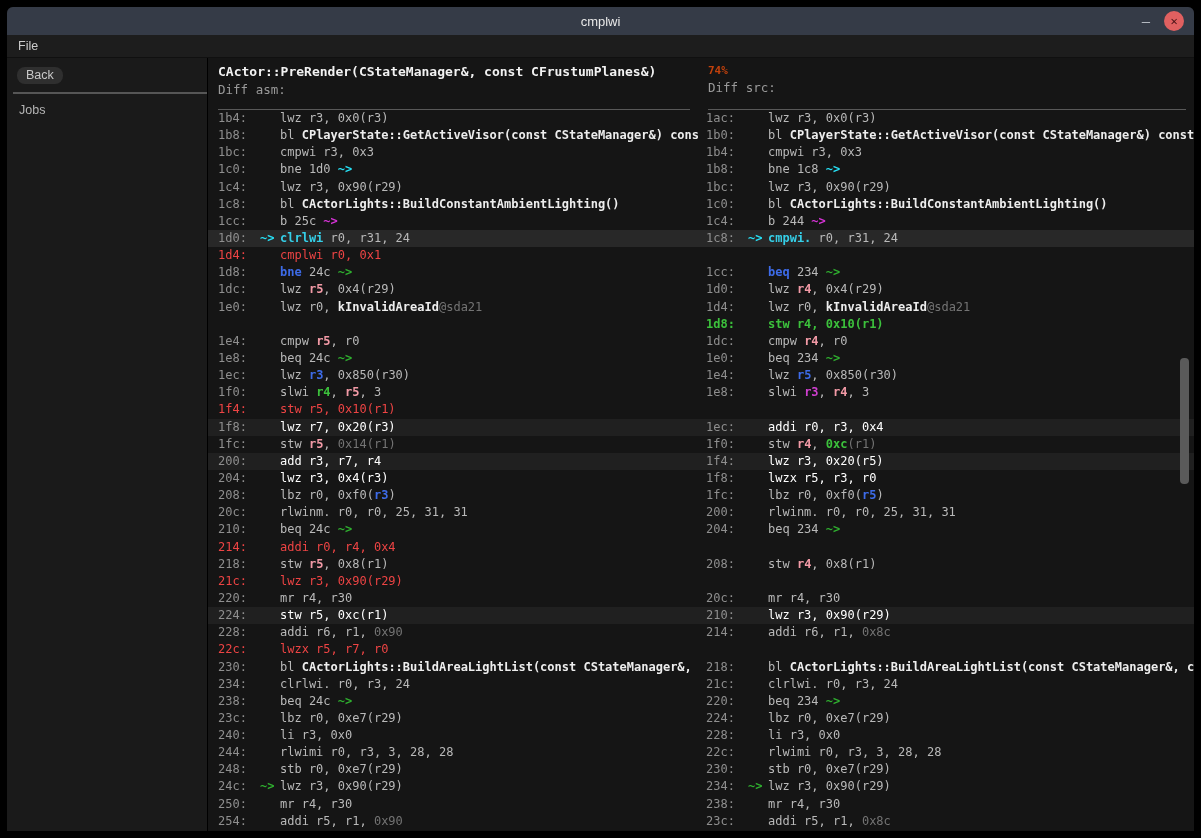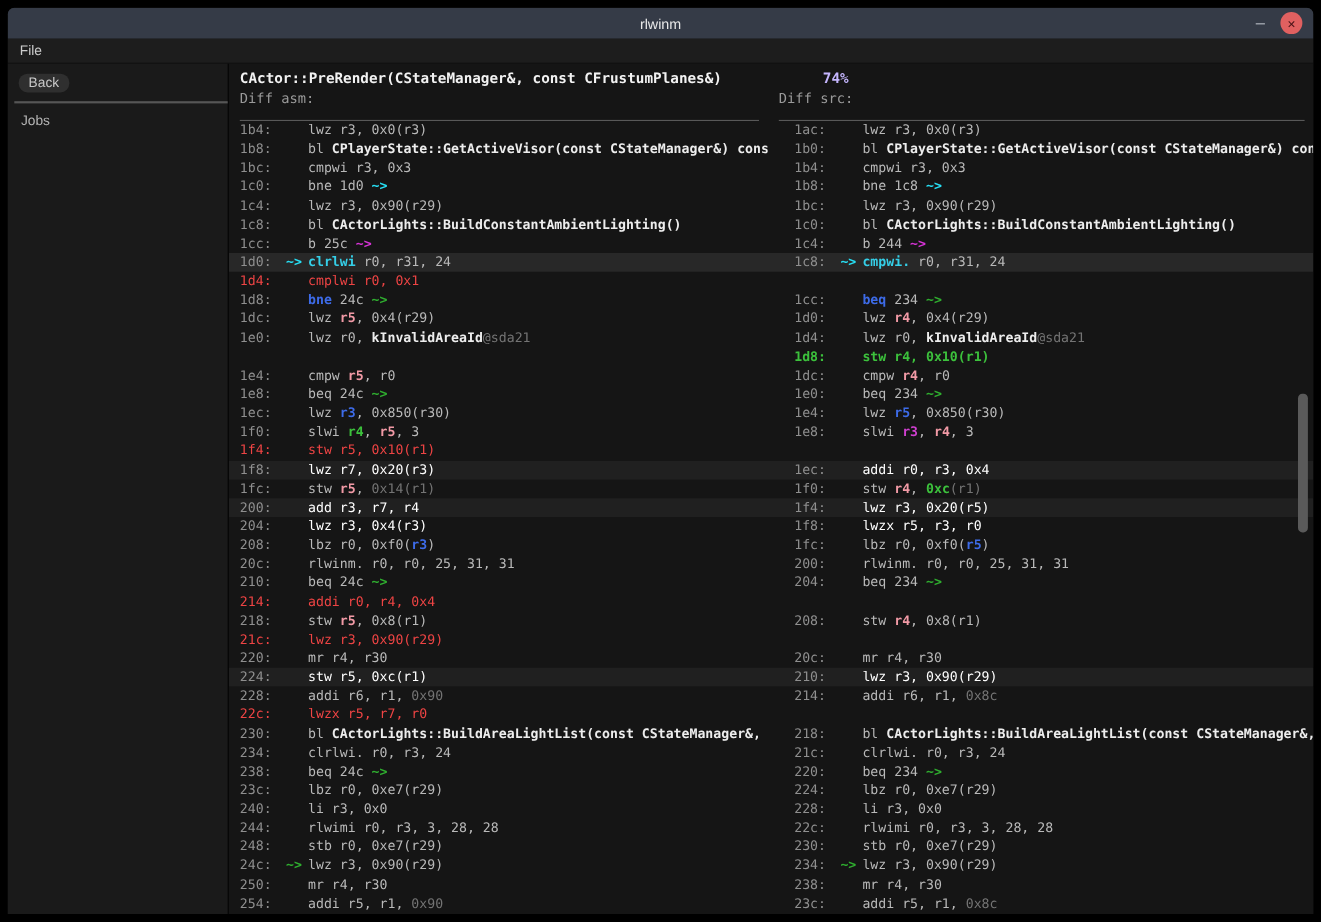--- a/index.html
+++ b/index.html
@@ -28,25 +28,25 @@
   .side-sep{margin:8px 0 0 6px;border-bottom:2px solid #565656;}
   .side-item{color:#b5b5b5;font-size:12.5px;padding:9px 0 0 12px;}
   .content{flex:1;position:relative;background:#151515;min-width:0;display:flex;flex-direction:column;}
   
   .dheaders{height:52px;flex:none;display:flex;}
   .dheader{padding:6px 0 0 10px;box-sizing:border-box;}
   .dh-left{width:490px;flex:none;}
   .dh-right{flex:1;}
   .dh-inner{height:100%;border-bottom:1px solid #585858;box-sizing:border-box;margin-right:8px;}
   .sym-name{color:#f2f2f2;font-weight:bold;font-size:13px;white-space:pre;overflow:hidden;}
-  .match-pct{color:#c4b5fd;font-weight:bold;font-size:13px;margin-left:40px;}
+  .match-pct{color:#c2410c;font-weight:bold;font-size:11px;}
   .sec-label{color:#9a9a9a;font-size:12.5px;margin-top:3px;}
   
   .coderows{flex:1;position:relative;overflow:hidden;}
-  .crow{height:17.15px;line-height:17.15px;display:flex;font-size:12px;gap:16px;}
+  .crow{height:17.15px;line-height:17.15px;display:flex;font-size:12px;}
   .bg-hl{background:#282828;}
   .bg-stripe{background:#202020;}
   .ccell{box-sizing:border-box;display:flex;overflow:hidden;white-space:pre;padding-left:10px;}
   .cl{width:490px;flex:none;}
   .cr{flex:1;padding-left:8px;}
   .ad{width:42px;flex:none;color:#8f8f8f;}
   .ad-red{color:#ee4444;}
   .ad-green{color:#3cc13c;font-weight:bold;}
   .arw{width:20px;flex:none;}
   .sg-def{color:#b9b9b9;}
@@ -64,21 +64,21 @@
   .sg-mar{color:#d633d6;font-weight:bold;}
   .scroll-thumb{position:absolute;right:5px;top:300px;width:9px;height:126px;background:#5a5a5a;border-radius:4px;}
 </style>
 </head>
 <body>
 
 <div id="stage">
   <div class="window">
 
     <div class="titlebar">
-      <span class="title-text">rlwinm</span>
+      <span class="title-text">cmplwi</span>
       <div class="win-controls">
         <span class="btn-min">–</span>
         <span class="btn-close">
           <span>✕</span>
         </span>
       </div>
     </div>
 
     <div class="menubar">
       <span class="menu-item">File</span>

